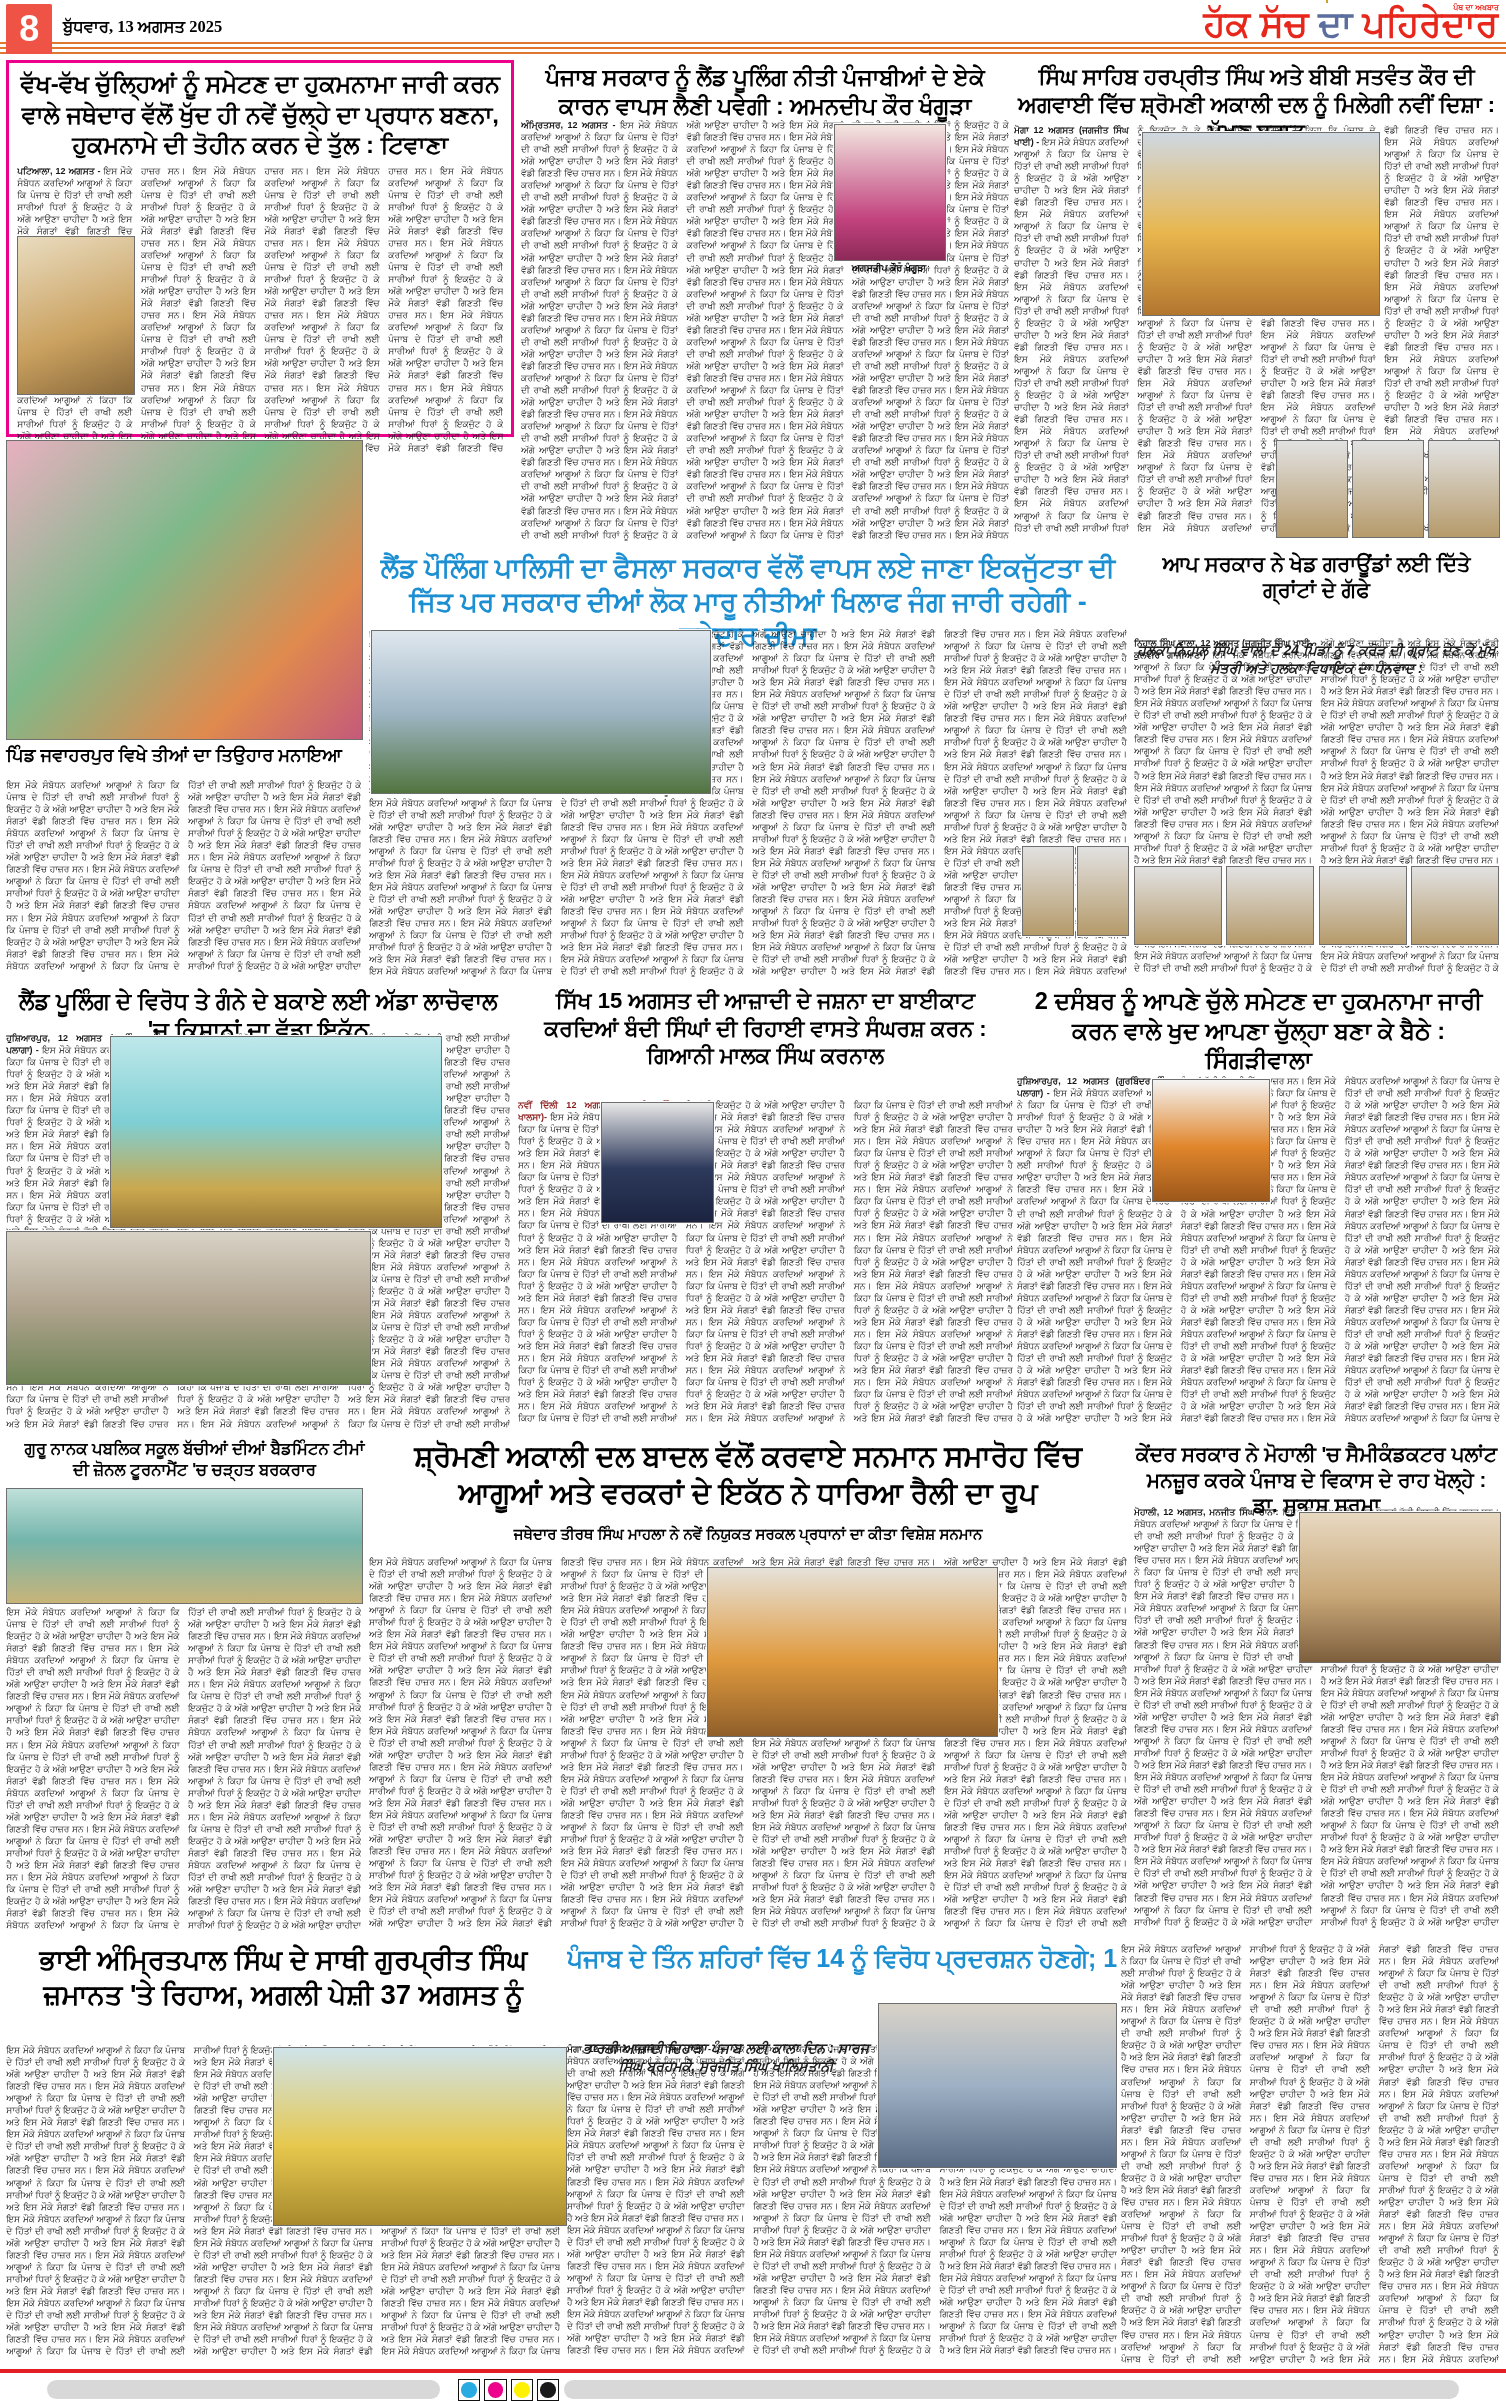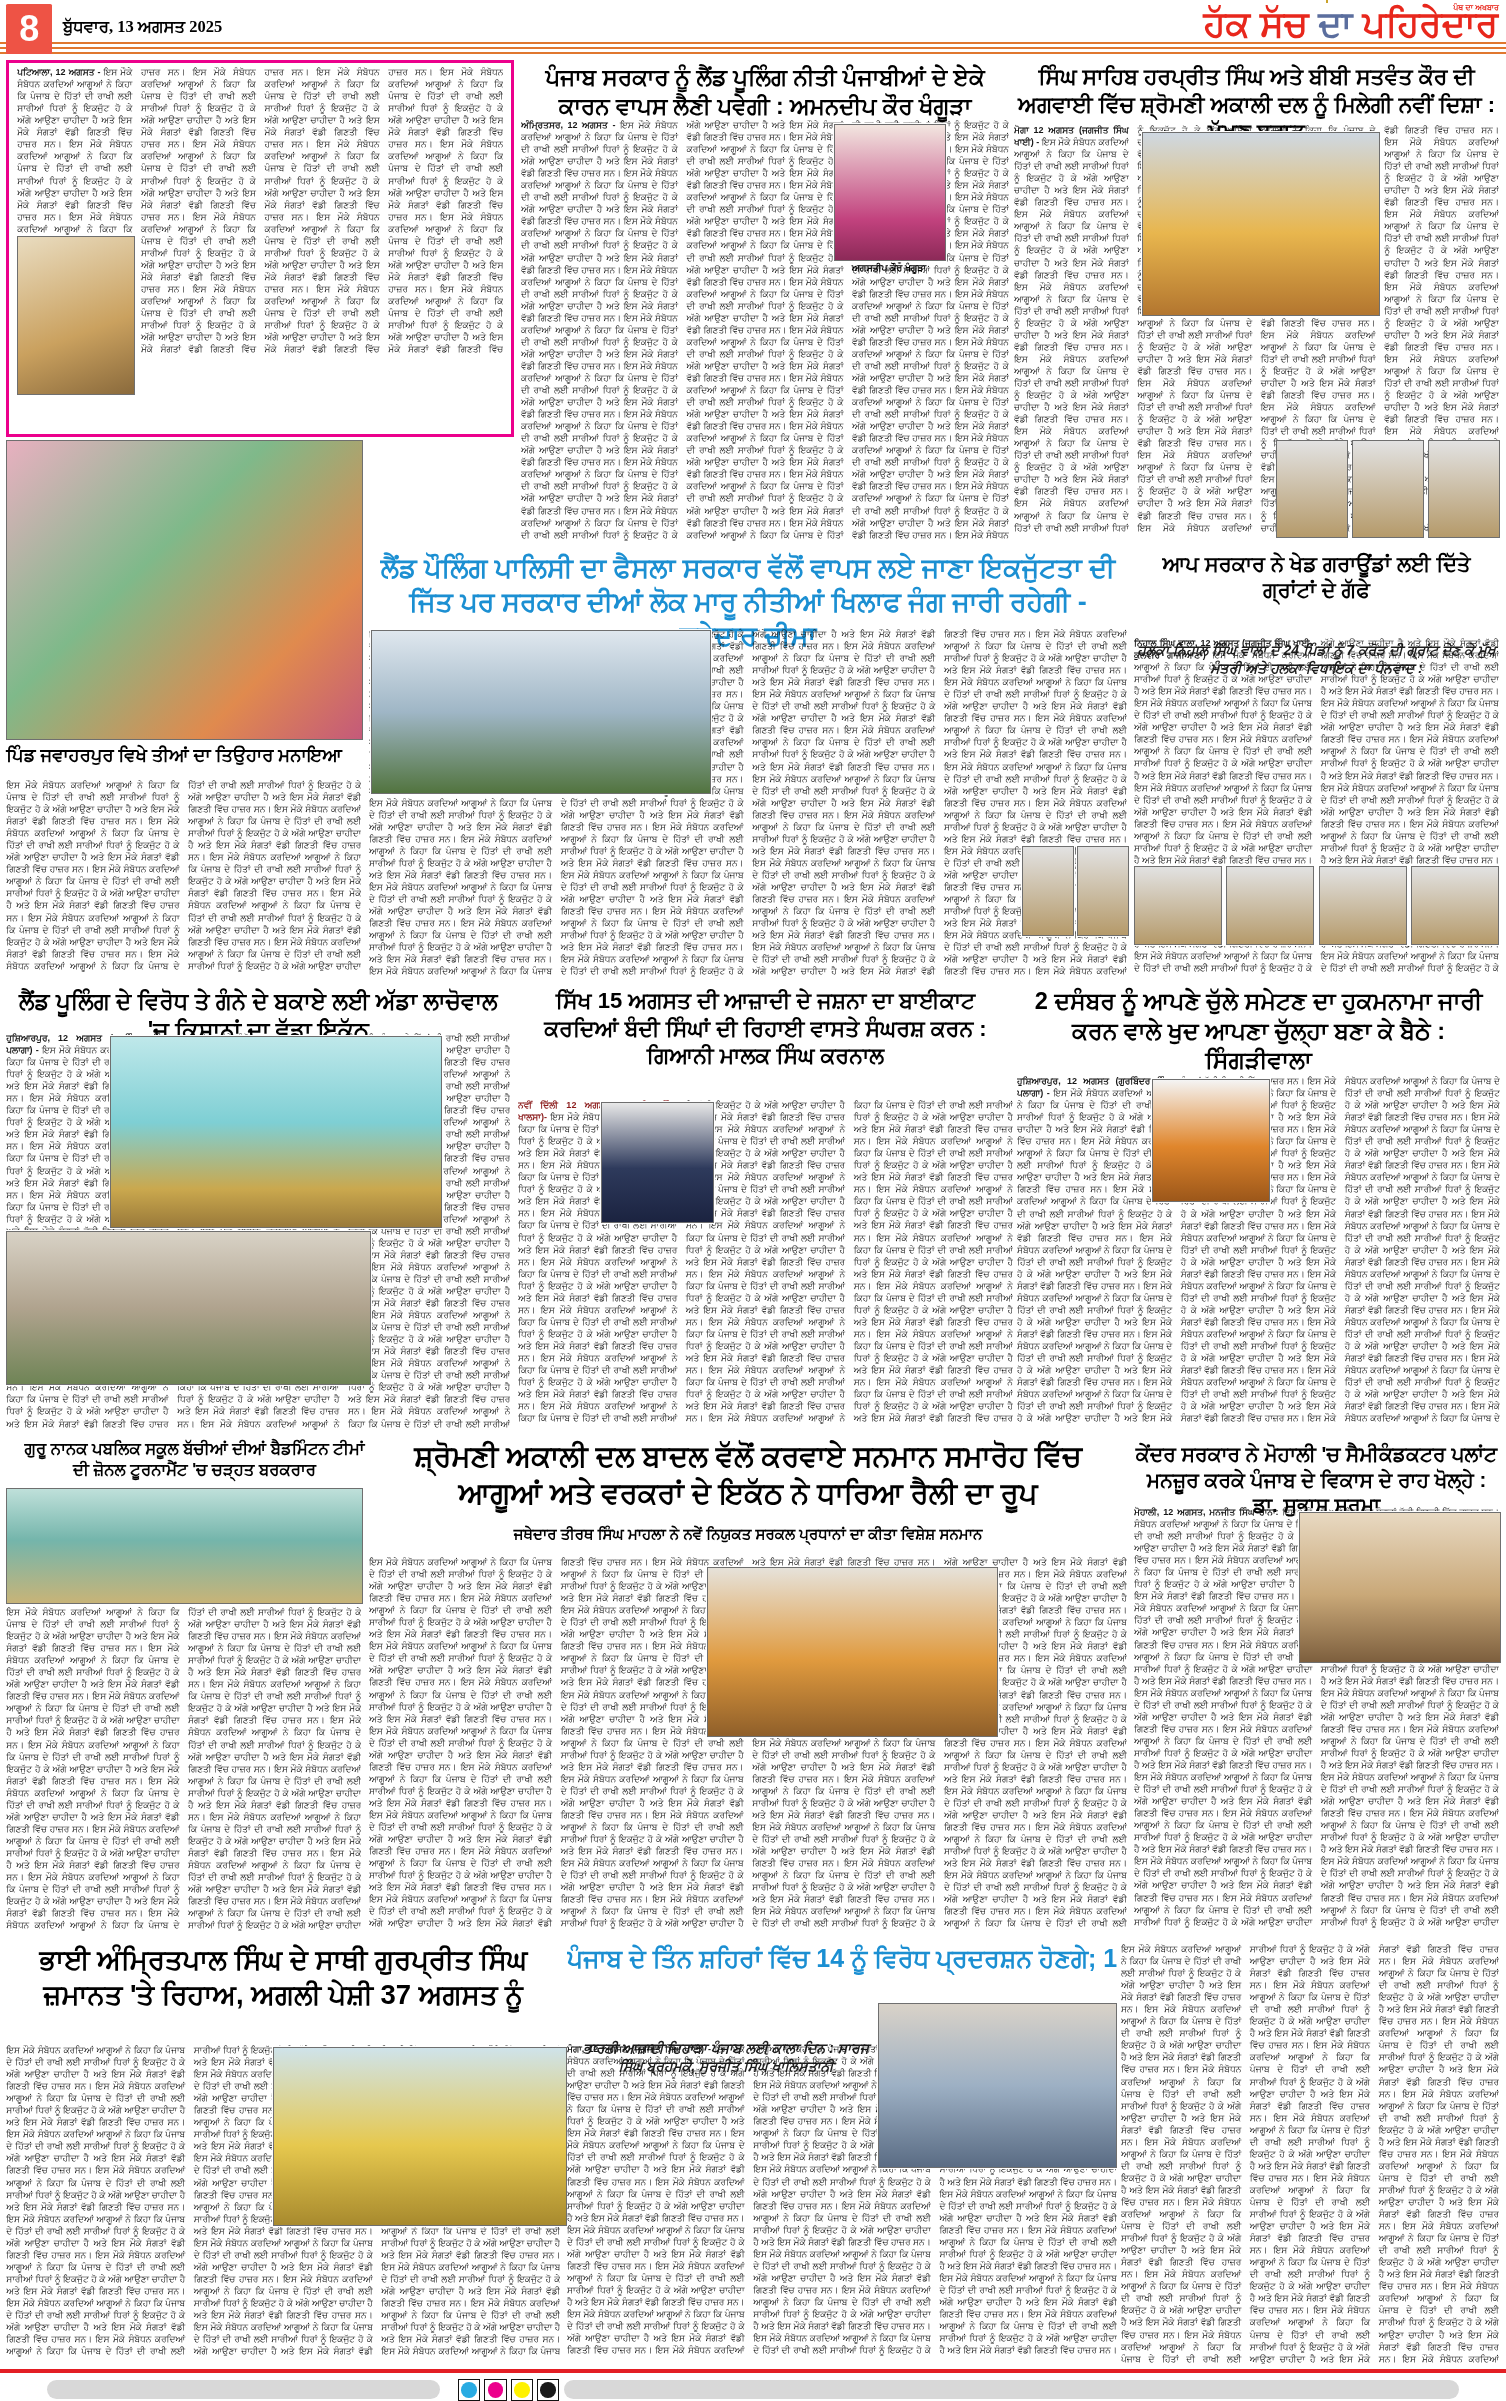--- a/index.html
+++ b/index.html
@@ -62,20 +62,21 @@
     <span>8</span>
   </div>
   <div class="abs date" style="left:63px;top:17px;">ਬੁੱਧਵਾਰ, 13 ਅਗਸਤ 2025</div>
 
   <div class="abs tagline" style="left:1409px;top:3.1px;width:90px;text-align:right;">ਪੰਥ ਦਾ ਅਖਬਾਰ</div>
   <div class="abs masthead" style="right:7.9px;top:6.3px;">
     <span>ਹੱਕ ਸੱਚ </span><span class="da"><span class="flagpole"></span><span>ਦਾ</span></span><span> ਪਹਿਰੇਦਾਰ</span>
   </div>
 
   <div class="abs lead-box" style="left:6.3px;top:60px;width:502px;height:371px;padding:0;">
+    <div class="hl" style="font-size:24px;margin:6.3px 7.9px 4.7px 7.9px;">ਵੱਖ-ਵੱਖ ਚੁੱਲ੍ਹਿਆਂ ਨੂੰ ਸਮੇਟਣ ਦਾ ਹੁਕਮਨਾਮਾ ਜਾਰੀ ਕਰਨ ਵਾਲੇ ਜਥੇਦਾਰ ਵੱਲੋਂ ਖੁੱਦ ਹੀ ਨਵੇਂ ਚੁੱਲ੍ਹੇ ਦਾ ਪ੍ਰਧਾਨ ਬਣਨਾ, ਹੁਕਮਨਾਮੇ ਦੀ ਤੋਹੀਨ ਕਰਨ ਦੇ ਤੁੱਲ : ਟਿਵਾਣਾ</div>
     <div class="body-col c4" style="margin:3.1px 7.9px;height:297px;">
       <span class="dateline">ਪਟਿਆਲਾ, 12 ਅਗਸਤ - </span><span>ਇਸ ਮੌਕੇ ਸੰਬੋਧਨ ਕਰਦਿਆਂ ਆਗੂਆਂ ਨੇ ਕਿਹਾ ਕਿ ਪੰਜਾਬ ਦੇ ਹਿੱਤਾਂ ਦੀ ਰਾਖੀ ਲਈ ਸਾਰੀਆਂ ਧਿਰਾਂ ਨੂੰ ਇਕਜੁੱਟ ਹੋ ਕੇ ਅੱਗੇ ਆਉਣਾ ਚਾਹੀਦਾ ਹੈ ਅਤੇ ਇਸ ਮੌਕੇ ਸੰਗਤਾਂ ਵੱਡੀ ਗਿਣਤੀ ਵਿੱਚ ਹਾਜ਼ਰ ਸਨ। ਇਸ ਮੌਕੇ ਸੰਬੋਧਨ ਕਰਦਿਆਂ ਆਗੂਆਂ ਨੇ ਕਿਹਾ ਕਿ ਪੰਜਾਬ ਦੇ ਹਿੱਤਾਂ ਦੀ ਰਾਖੀ ਲਈ ਸਾਰੀਆਂ ਧਿਰਾਂ ਨੂੰ ਇਕਜੁੱਟ ਹੋ ਕੇ ਅੱਗੇ ਆਉਣਾ ਚਾਹੀਦਾ ਹੈ ਅਤੇ ਇਸ ਮੌਕੇ ਸੰਗਤਾਂ ਵੱਡੀ ਗਿਣਤੀ ਵਿੱਚ ਹਾਜ਼ਰ ਸਨ। ਇਸ ਮੌਕੇ ਸੰਬੋਧਨ ਕਰਦਿਆਂ ਆਗੂਆਂ ਨੇ ਕਿਹਾ ਕਿ ਪੰਜਾਬ ਦੇ ਹਿੱਤਾਂ ਦੀ ਰਾਖੀ ਲਈ ਸਾਰੀਆਂ ਧਿਰਾਂ ਨੂੰ ਇਕਜੁੱਟ ਹੋ ਕੇ ਅੱਗੇ ਆਉਣਾ ਚਾਹੀਦਾ ਹੈ ਅਤੇ ਇਸ ਮੌਕੇ ਸੰਗਤਾਂ ਵੱਡੀ ਗਿਣਤੀ ਵਿੱਚ ਹਾਜ਼ਰ ਸਨ। ਇਸ ਮੌਕੇ ਸੰਬੋਧਨ ਕਰਦਿਆਂ ਆਗੂਆਂ ਨੇ ਕਿਹਾ ਕਿ ਪੰਜਾਬ ਦੇ ਹਿੱਤਾਂ ਦੀ ਰਾਖੀ ਲਈ ਸਾਰੀਆਂ ਧਿਰਾਂ ਨੂੰ ਇਕਜੁੱਟ ਹੋ ਕੇ ਅੱਗੇ ਆਉਣਾ ਚਾਹੀਦਾ ਹੈ ਅਤੇ ਇਸ ਮੌਕੇ ਸੰਗਤਾਂ ਵੱਡੀ ਗਿਣਤੀ ਵਿੱਚ ਹਾਜ਼ਰ ਸਨ। ਇਸ ਮੌਕੇ ਸੰਬੋਧਨ ਕਰਦਿਆਂ ਆਗੂਆਂ ਨੇ ਕਿਹਾ ਕਿ ਪੰਜਾਬ ਦੇ ਹਿੱਤਾਂ ਦੀ ਰਾਖੀ ਲਈ ਸਾਰੀਆਂ ਧਿਰਾਂ ਨੂੰ ਇਕਜੁੱਟ ਹੋ ਕੇ ਅੱਗੇ ਆਉਣਾ ਚਾਹੀਦਾ ਹੈ ਅਤੇ ਇਸ ਮੌਕੇ ਸੰਗਤਾਂ ਵੱਡੀ ਗਿਣਤੀ ਵਿੱਚ ਹਾਜ਼ਰ ਸਨ। ਇਸ ਮੌਕੇ ਸੰਬੋਧਨ ਕਰਦਿਆਂ ਆਗੂਆਂ ਨੇ ਕਿਹਾ ਕਿ ਪੰਜਾਬ ਦੇ ਹਿੱਤਾਂ ਦੀ ਰਾਖੀ ਲਈ ਸਾਰੀਆਂ ਧਿਰਾਂ ਨੂੰ ਇਕਜੁੱਟ ਹੋ ਕੇ ਅੱਗੇ ਆਉਣਾ ਚਾਹੀਦਾ ਹੈ ਅਤੇ ਇਸ ਮੌਕੇ ਸੰਗਤਾਂ ਵੱਡੀ ਗਿਣਤੀ ਵਿੱਚ ਹਾਜ਼ਰ ਸਨ। ਇਸ ਮੌਕੇ ਸੰਬੋਧਨ ਕਰਦਿਆਂ ਆਗੂਆਂ ਨੇ ਕਿਹਾ ਕਿ ਪੰਜਾਬ ਦੇ ਹਿੱਤਾਂ ਦੀ ਰਾਖੀ ਲਈ ਸਾਰੀਆਂ ਧਿਰਾਂ ਨੂੰ ਇਕਜੁੱਟ ਹੋ ਕੇ ਅੱਗੇ ਆਉਣਾ ਚਾਹੀਦਾ ਹੈ ਅਤੇ ਇਸ ਮੌਕੇ ਸੰਗਤਾਂ ਵੱਡੀ ਗਿਣਤੀ ਵਿੱਚ ਹਾਜ਼ਰ ਸਨ। ਇਸ ਮੌਕੇ ਸੰਬੋਧਨ ਕਰਦਿਆਂ ਆਗੂਆਂ ਨੇ ਕਿਹਾ ਕਿ ਪੰਜਾਬ ਦੇ ਹਿੱਤਾਂ ਦੀ ਰਾਖੀ ਲਈ ਸਾਰੀਆਂ ਧਿਰਾਂ ਨੂੰ ਇਕਜੁੱਟ ਹੋ ਕੇ ਅੱਗੇ ਆਉਣਾ ਚਾਹੀਦਾ ਹੈ ਅਤੇ ਇਸ ਮੌਕੇ ਸੰਗਤਾਂ ਵੱਡੀ ਗਿਣਤੀ ਵਿੱਚ ਹਾਜ਼ਰ ਸਨ। ਇਸ ਮੌਕੇ ਸੰਬੋਧਨ ਕਰਦਿਆਂ ਆਗੂਆਂ ਨੇ ਕਿਹਾ ਕਿ ਪੰਜਾਬ ਦੇ ਹਿੱਤਾਂ ਦੀ ਰਾਖੀ ਲਈ ਸਾਰੀਆਂ ਧਿਰਾਂ ਨੂੰ ਇਕਜੁੱਟ ਹੋ ਕੇ ਅੱਗੇ ਆਉਣਾ ਚਾਹੀਦਾ ਹੈ ਅਤੇ ਇਸ ਮੌਕੇ ਸੰਗਤਾਂ ਵੱਡੀ ਗਿਣਤੀ ਵਿੱਚ ਹਾਜ਼ਰ ਸਨ। ਇਸ ਮੌਕੇ ਸੰਬੋਧਨ ਕਰਦਿਆਂ ਆਗੂਆਂ ਨੇ ਕਿਹਾ ਕਿ ਪੰਜਾਬ ਦੇ ਹਿੱਤਾਂ ਦੀ ਰਾਖੀ ਲਈ ਸਾਰੀਆਂ ਧਿਰਾਂ ਨੂੰ ਇਕਜੁੱਟ ਹੋ ਕੇ ਅੱਗੇ ਆਉਣਾ ਚਾਹੀਦਾ ਹੈ ਅਤੇ ਇਸ ਮੌਕੇ ਸੰਗਤਾਂ ਵੱਡੀ ਗਿਣਤੀ ਵਿੱਚ ਹਾਜ਼ਰ ਸਨ। ਇਸ ਮੌਕੇ ਸੰਬੋਧਨ ਕਰਦਿਆਂ ਆਗੂਆਂ ਨੇ ਕਿਹਾ ਕਿ ਪੰਜਾਬ ਦੇ ਹਿੱਤਾਂ ਦੀ ਰਾਖੀ ਲਈ ਸਾਰੀਆਂ ਧਿਰਾਂ ਨੂੰ ਇਕਜੁੱਟ ਹੋ ਕੇ ਅੱਗੇ ਆਉਣਾ ਚਾਹੀਦਾ ਹੈ ਅਤੇ ਇਸ ਮੌਕੇ ਸੰਗਤਾਂ ਵੱਡੀ ਗਿਣਤੀ ਵਿੱਚ ਹਾਜ਼ਰ ਸਨ। ਇਸ ਮੌਕੇ ਸੰਬੋਧਨ ਕਰਦਿਆਂ ਆਗੂਆਂ ਨੇ ਕਿਹਾ ਕਿ ਪੰਜਾਬ ਦੇ ਹਿੱਤਾਂ ਦੀ ਰਾਖੀ ਲਈ ਸਾਰੀਆਂ ਧਿਰਾਂ ਨੂੰ ਇਕਜੁੱਟ ਹੋ ਕੇ ਅੱਗੇ ਆਉਣਾ ਚਾਹੀਦਾ ਹੈ ਅਤੇ ਇਸ ਮੌਕੇ ਸੰਗਤਾਂ ਵੱਡੀ ਗਿਣਤੀ ਵਿੱਚ ਹਾਜ਼ਰ ਸਨ। ਇਸ ਮੌਕੇ ਸੰਬੋਧਨ ਕਰਦਿਆਂ ਆਗੂਆਂ ਨੇ ਕਿਹਾ ਕਿ ਪੰਜਾਬ ਦੇ ਹਿੱਤਾਂ ਦੀ ਰਾਖੀ ਲਈ ਸਾਰੀਆਂ ਧਿਰਾਂ ਨੂੰ ਇਕਜੁੱਟ ਹੋ ਕੇ ਅੱਗੇ ਆਉਣਾ ਚਾਹੀਦਾ ਹੈ ਅਤੇ ਇਸ ਮੌਕੇ ਸੰਗਤਾਂ ਵੱਡੀ ਗਿਣਤੀ ਵਿੱਚ ਹਾਜ਼ਰ ਸਨ। ਇਸ ਮੌਕੇ ਸੰਬੋਧਨ ਕਰਦਿਆਂ ਆਗੂਆਂ ਨੇ ਕਿਹਾ ਕਿ ਪੰਜਾਬ ਦੇ ਹਿੱਤਾਂ ਦੀ ਰਾਖੀ ਲਈ ਸਾਰੀਆਂ ਧਿਰਾਂ ਨੂੰ ਇਕਜੁੱਟ ਹੋ ਕੇ ਅੱਗੇ ਆਉਣਾ ਚਾਹੀਦਾ ਹੈ ਅਤੇ ਇਸ ਮੌਕੇ ਸੰਗਤਾਂ ਵੱਡੀ ਗਿਣਤੀ ਵਿੱਚ ਹਾਜ਼ਰ ਸਨ। ਇਸ ਮੌਕੇ ਸੰਬੋਧਨ ਕਰਦਿਆਂ ਆਗੂਆਂ ਨੇ ਕਿਹਾ ਕਿ ਪੰਜਾਬ ਦੇ ਹਿੱਤਾਂ ਦੀ ਰਾਖੀ ਲਈ ਸਾਰੀਆਂ ਧਿਰਾਂ ਨੂੰ ਇਕਜੁੱਟ ਹੋ ਕੇ ਅੱਗੇ ਆਉਣਾ ਚਾਹੀਦਾ ਹੈ ਅਤੇ ਇਸ ਮੌਕੇ ਸੰਗਤਾਂ ਵੱਡੀ ਗਿਣਤੀ ਵਿੱਚ ਹਾਜ਼ਰ ਸਨ। ਇਸ ਮੌਕੇ ਸੰਬੋਧਨ ਕਰਦਿਆਂ ਆਗੂਆਂ ਨੇ ਕਿਹਾ ਕਿ ਪੰਜਾਬ ਦੇ ਹਿੱਤਾਂ ਦੀ ਰਾਖੀ ਲਈ ਸਾਰੀਆਂ ਧਿਰਾਂ ਨੂੰ ਇਕਜੁੱਟ ਹੋ ਕੇ ਅੱਗੇ ਆਉਣਾ ਚਾਹੀਦਾ ਹੈ ਅਤੇ ਇਸ ਮੌਕੇ ਸੰਗਤਾਂ ਵੱਡੀ ਗਿਣਤੀ ਵਿੱਚ ਹਾਜ਼ਰ ਸਨ। ਇਸ ਮੌਕੇ ਸੰਬੋਧਨ ਕਰਦਿਆਂ ਆਗੂਆਂ ਨੇ ਕਿਹਾ ਕਿ ਪੰਜਾਬ ਦੇ ਹਿੱਤਾਂ ਦੀ ਰਾਖੀ ਲਈ ਸਾਰੀਆਂ ਧਿਰਾਂ ਨੂੰ ਇਕਜੁੱਟ ਹੋ ਕੇ ਅੱਗੇ ਆਉਣਾ ਚਾਹੀਦਾ ਹੈ ਅਤੇ ਇਸ ਮੌਕੇ ਸੰਗਤਾਂ ਵੱਡੀ ਗਿਣਤੀ ਵਿੱਚ ਹਾਜ਼ਰ ਸਨ। ਇਸ ਮੌਕੇ ਸੰਬੋਧਨ ਕਰਦਿਆਂ ਆਗੂਆਂ ਨੇ ਕਿਹਾ ਕਿ ਪੰਜਾਬ ਦੇ ਹਿੱਤਾਂ ਦੀ ਰਾਖੀ ਲਈ ਸਾਰੀਆਂ ਧਿਰਾਂ ਨੂੰ ਇਕਜੁੱਟ ਹੋ ਕੇ ਅੱਗੇ ਆਉਣਾ ਚਾਹੀਦਾ ਹੈ ਅਤੇ ਇਸ ਮੌਕੇ ਸੰਗਤਾਂ ਵੱਡੀ ਗਿਣਤੀ ਵਿੱਚ ਹਾਜ਼ਰ ਸਨ। ਇਸ ਮੌਕੇ ਸੰਬੋਧਨ ਕਰਦਿਆਂ ਆਗੂਆਂ ਨੇ ਕਿਹਾ ਕਿ ਪੰਜਾਬ ਦੇ ਹਿੱਤਾਂ ਦੀ ਰਾਖੀ ਲਈ ਸਾਰੀਆਂ ਧਿਰਾਂ ਨੂੰ ਇਕਜੁੱਟ ਹੋ ਕੇ ਅੱਗੇ ਆਉਣਾ ਚਾਹੀਦਾ ਹੈ ਅਤੇ ਇਸ ਮੌਕੇ ਸੰਗਤਾਂ ਵੱਡੀ ਗਿਣਤੀ ਵਿੱਚ ਹਾਜ਼ਰ ਸਨ। ਇਸ ਮੌਕੇ ਸੰਬੋਧਨ ਕਰਦਿਆਂ ਆਗੂਆਂ ਨੇ ਕਿਹਾ ਕਿ ਪੰਜਾਬ ਦੇ ਹਿੱਤਾਂ ਦੀ ਰਾਖੀ ਲਈ ਸਾਰੀਆਂ ਧਿਰਾਂ ਨੂੰ ਇਕਜੁੱਟ ਹੋ ਕੇ ਅੱਗੇ ਆਉਣਾ ਚਾਹੀਦਾ ਹੈ ਅਤੇ ਇਸ ਮੌਕੇ ਸੰਗਤਾਂ ਵੱਡੀ ਗਿਣਤੀ ਵਿੱਚ ਹਾਜ਼ਰ ਸਨ। ਇਸ ਮੌਕੇ ਸੰਬੋਧਨ ਕਰਦਿਆਂ ਆਗੂਆਂ ਨੇ ਕਿਹਾ ਕਿ ਪੰਜਾਬ ਦੇ ਹਿੱਤਾਂ ਦੀ ਰਾਖੀ ਲਈ ਸਾਰੀਆਂ ਧਿਰਾਂ ਨੂੰ ਇਕਜੁੱਟ ਹੋ ਕੇ ਅੱਗੇ ਆਉਣਾ ਚਾਹੀਦਾ ਹੈ ਅਤੇ ਇਸ ਮੌਕੇ ਸੰਗਤਾਂ ਵੱਡੀ ਗਿਣਤੀ ਵਿੱਚ ਹਾਜ਼ਰ ਸਨ। ਇਸ ਮੌਕੇ ਸੰਬੋਧਨ ਕਰਦਿਆਂ ਆਗੂਆਂ ਨੇ ਕਿਹਾ ਕਿ ਪੰਜਾਬ ਦੇ ਹਿੱਤਾਂ ਦੀ ਰਾਖੀ ਲਈ ਸਾਰੀਆਂ ਧਿਰਾਂ ਨੂੰ ਇਕਜੁੱਟ ਹੋ ਕੇ ਅੱਗੇ ਆਉਣਾ ਚਾਹੀਦਾ ਹੈ ਅਤੇ ਇਸ ਮੌਕੇ ਸੰਗਤਾਂ ਵੱਡੀ ਗਿਣਤੀ ਵਿੱਚ ਹਾਜ਼ਰ ਸਨ। ਇਸ ਮੌਕੇ ਸੰਬੋਧਨ ਕਰਦਿਆਂ ਆਗੂਆਂ ਨੇ ਕਿਹਾ ਕਿ ਪੰਜਾਬ ਦੇ ਹਿੱਤਾਂ ਦੀ ਰਾਖੀ ਲਈ ਸਾਰੀਆਂ ਧਿਰਾਂ ਨੂੰ ਇਕਜੁੱਟ ਹੋ ਕੇ ਅੱਗੇ ਆਉਣਾ ਚਾਹੀਦਾ ਹੈ ਅਤੇ ਇਸ ਮੌਕੇ ਸੰਗਤਾਂ ਵੱਡੀ ਗਿਣਤੀ ਵਿੱਚ ਹਾਜ਼ਰ ਸਨ। ਇਸ ਮੌਕੇ ਸੰਬੋਧਨ ਕਰਦਿਆਂ ਆਗੂਆਂ ਨੇ ਕਿਹਾ ਕਿ ਪੰਜਾਬ ਦੇ ਹਿੱਤਾਂ ਦੀ ਰਾਖੀ ਲਈ ਸਾਰੀਆਂ ਧਿਰਾਂ ਨੂੰ ਇਕਜੁੱਟ ਹੋ ਕੇ ਅੱਗੇ ਆਉਣਾ ਚਾਹੀਦਾ ਹੈ ਅਤੇ ਇਸ ਮੌਕੇ ਸੰਗਤਾਂ ਵੱਡੀ ਗਿਣਤੀ ਵਿੱਚ ਹਾਜ਼ਰ ਸਨ। ਇਸ ਮੌਕੇ ਸੰਬੋਧਨ ਕਰਦਿਆਂ ਆਗੂਆਂ ਨੇ ਕਿਹਾ ਕਿ ਪੰਜਾਬ ਦੇ ਹਿੱਤਾਂ ਦੀ ਰਾਖੀ ਲਈ ਸਾਰੀਆਂ ਧਿਰਾਂ ਨੂੰ ਇਕਜੁੱਟ ਹੋ ਕੇ ਅੱਗੇ ਆਉਣਾ ਚਾਹੀਦਾ ਹੈ ਅਤੇ ਇਸ ਮੌਕੇ ਸੰਗਤਾਂ ਵੱਡੀ ਗਿਣਤੀ ਵਿੱਚ ਹਾਜ਼ਰ ਸਨ। ਇਸ ਮੌਕੇ ਸੰਬੋਧਨ ਕਰਦਿਆਂ ਆਗੂਆਂ ਨੇ ਕਿਹਾ ਕਿ ਪੰਜਾਬ ਦੇ ਹਿੱਤਾਂ ਦੀ ਰਾਖੀ ਲਈ ਸਾਰੀਆਂ ਧਿਰਾਂ ਨੂੰ ਇਕਜੁੱਟ ਹੋ ਕੇ ਅੱਗੇ ਆਉਣਾ ਚਾਹੀਦਾ ਹੈ ਅਤੇ ਇਸ ਮੌਕੇ ਸੰਗਤਾਂ ਵੱਡੀ ਗਿਣਤੀ ਵਿੱਚ ਹਾਜ਼ਰ ਸਨ। </span>
     </div>
   </div>
   <div class="abs photo ph-lead" style="left:17.3px;top:236px;width:116px;height:157px;"></div>
 
   <div class="abs hl" style="left:521px;top:63px;width:488px;font-size:23px;">ਪੰਜਾਬ ਸਰਕਾਰ ਨੂੰ ਲੈਂਡ ਪੂਲਿੰਗ ਨੀਤੀ ਪੰਜਾਬੀਆਂ ਦੇ ਏਕੇ ਕਾਰਨ ਵਾਪਸ ਲੈਣੀ ਪਵੇਗੀ : ਅਮਨਦੀਪ ਕੌਰ ਖੰਗੂੜਾ</div>
   <div class="abs body-col c3" style="left:521px;top:119px;width:488px;height:424px;">
     <span class="dateline">ਅੰਮ੍ਰਿਤਸਰ, 12 ਅਗਸਤ - </span><span>ਇਸ ਮੌਕੇ ਸੰਬੋਧਨ ਕਰਦਿਆਂ ਆਗੂਆਂ ਨੇ ਕਿਹਾ ਕਿ ਪੰਜਾਬ ਦੇ ਹਿੱਤਾਂ ਦੀ ਰਾਖੀ ਲਈ ਸਾਰੀਆਂ ਧਿਰਾਂ ਨੂੰ ਇਕਜੁੱਟ ਹੋ ਕੇ ਅੱਗੇ ਆਉਣਾ ਚਾਹੀਦਾ ਹੈ ਅਤੇ ਇਸ ਮੌਕੇ ਸੰਗਤਾਂ ਵੱਡੀ ਗਿਣਤੀ ਵਿੱਚ ਹਾਜ਼ਰ ਸਨ। ਇਸ ਮੌਕੇ ਸੰਬੋਧਨ ਕਰਦਿਆਂ ਆਗੂਆਂ ਨੇ ਕਿਹਾ ਕਿ ਪੰਜਾਬ ਦੇ ਹਿੱਤਾਂ ਦੀ ਰਾਖੀ ਲਈ ਸਾਰੀਆਂ ਧਿਰਾਂ ਨੂੰ ਇਕਜੁੱਟ ਹੋ ਕੇ ਅੱਗੇ ਆਉਣਾ ਚਾਹੀਦਾ ਹੈ ਅਤੇ ਇਸ ਮੌਕੇ ਸੰਗਤਾਂ ਵੱਡੀ ਗਿਣਤੀ ਵਿੱਚ ਹਾਜ਼ਰ ਸਨ। ਇਸ ਮੌਕੇ ਸੰਬੋਧਨ ਕਰਦਿਆਂ ਆਗੂਆਂ ਨੇ ਕਿਹਾ ਕਿ ਪੰਜਾਬ ਦੇ ਹਿੱਤਾਂ ਦੀ ਰਾਖੀ ਲਈ ਸਾਰੀਆਂ ਧਿਰਾਂ ਨੂੰ ਇਕਜੁੱਟ ਹੋ ਕੇ ਅੱਗੇ ਆਉਣਾ ਚਾਹੀਦਾ ਹੈ ਅਤੇ ਇਸ ਮੌਕੇ ਸੰਗਤਾਂ ਵੱਡੀ ਗਿਣਤੀ ਵਿੱਚ ਹਾਜ਼ਰ ਸਨ। ਇਸ ਮੌਕੇ ਸੰਬੋਧਨ ਕਰਦਿਆਂ ਆਗੂਆਂ ਨੇ ਕਿਹਾ ਕਿ ਪੰਜਾਬ ਦੇ ਹਿੱਤਾਂ ਦੀ ਰਾਖੀ ਲਈ ਸਾਰੀਆਂ ਧਿਰਾਂ ਨੂੰ ਇਕਜੁੱਟ ਹੋ ਕੇ ਅੱਗੇ ਆਉਣਾ ਚਾਹੀਦਾ ਹੈ ਅਤੇ ਇਸ ਮੌਕੇ ਸੰਗਤਾਂ ਵੱਡੀ ਗਿਣਤੀ ਵਿੱਚ ਹਾਜ਼ਰ ਸਨ। ਇਸ ਮੌਕੇ ਸੰਬੋਧਨ ਕਰਦਿਆਂ ਆਗੂਆਂ ਨੇ ਕਿਹਾ ਕਿ ਪੰਜਾਬ ਦੇ ਹਿੱਤਾਂ ਦੀ ਰਾਖੀ ਲਈ ਸਾਰੀਆਂ ਧਿਰਾਂ ਨੂੰ ਇਕਜੁੱਟ ਹੋ ਕੇ ਅੱਗੇ ਆਉਣਾ ਚਾਹੀਦਾ ਹੈ ਅਤੇ ਇਸ ਮੌਕੇ ਸੰਗਤਾਂ ਵੱਡੀ ਗਿਣਤੀ ਵਿੱਚ ਹਾਜ਼ਰ ਸਨ। ਇਸ ਮੌਕੇ ਸੰਬੋਧਨ ਕਰਦਿਆਂ ਆਗੂਆਂ ਨੇ ਕਿਹਾ ਕਿ ਪੰਜਾਬ ਦੇ ਹਿੱਤਾਂ ਦੀ ਰਾਖੀ ਲਈ ਸਾਰੀਆਂ ਧਿਰਾਂ ਨੂੰ ਇਕਜੁੱਟ ਹੋ ਕੇ ਅੱਗੇ ਆਉਣਾ ਚਾਹੀਦਾ ਹੈ ਅਤੇ ਇਸ ਮੌਕੇ ਸੰਗਤਾਂ ਵੱਡੀ ਗਿਣਤੀ ਵਿੱਚ ਹਾਜ਼ਰ ਸਨ। ਇਸ ਮੌਕੇ ਸੰਬੋਧਨ ਕਰਦਿਆਂ ਆਗੂਆਂ ਨੇ ਕਿਹਾ ਕਿ ਪੰਜਾਬ ਦੇ ਹਿੱਤਾਂ ਦੀ ਰਾਖੀ ਲਈ ਸਾਰੀਆਂ ਧਿਰਾਂ ਨੂੰ ਇਕਜੁੱਟ ਹੋ ਕੇ ਅੱਗੇ ਆਉਣਾ ਚਾਹੀਦਾ ਹੈ ਅਤੇ ਇਸ ਮੌਕੇ ਸੰਗਤਾਂ ਵੱਡੀ ਗਿਣਤੀ ਵਿੱਚ ਹਾਜ਼ਰ ਸਨ। ਇਸ ਮੌਕੇ ਸੰਬੋਧਨ ਕਰਦਿਆਂ ਆਗੂਆਂ ਨੇ ਕਿਹਾ ਕਿ ਪੰਜਾਬ ਦੇ ਹਿੱਤਾਂ ਦੀ ਰਾਖੀ ਲਈ ਸਾਰੀਆਂ ਧਿਰਾਂ ਨੂੰ ਇਕਜੁੱਟ ਹੋ ਕੇ ਅੱਗੇ ਆਉਣਾ ਚਾਹੀਦਾ ਹੈ ਅਤੇ ਇਸ ਮੌਕੇ ਸੰਗਤਾਂ ਵੱਡੀ ਗਿਣਤੀ ਵਿੱਚ ਹਾਜ਼ਰ ਸਨ। ਇਸ ਮੌਕੇ ਸੰਬੋਧਨ ਕਰਦਿਆਂ ਆਗੂਆਂ ਨੇ ਕਿਹਾ ਕਿ ਪੰਜਾਬ ਦੇ ਹਿੱਤਾਂ ਦੀ ਰਾਖੀ ਲਈ ਸਾਰੀਆਂ ਧਿਰਾਂ ਨੂੰ ਇਕਜੁੱਟ ਹੋ ਕੇ ਅੱਗੇ ਆਉਣਾ ਚਾਹੀਦਾ ਹੈ ਅਤੇ ਇਸ ਮੌਕੇ ਸੰਗਤਾਂ ਵੱਡੀ ਗਿਣਤੀ ਵਿੱਚ ਹਾਜ਼ਰ ਸਨ। ਇਸ ਮੌਕੇ ਸੰਬੋਧਨ ਕਰਦਿਆਂ ਆਗੂਆਂ ਨੇ ਕਿਹਾ ਕਿ ਪੰਜਾਬ ਦੇ ਹਿੱਤਾਂ ਦੀ ਰਾਖੀ ਲਈ ਸਾਰੀਆਂ ਧਿਰਾਂ ਨੂੰ ਇਕਜੁੱਟ ਹੋ ਕੇ ਅੱਗੇ ਆਉਣਾ ਚਾਹੀਦਾ ਹੈ ਅਤੇ ਇਸ ਮੌਕੇ ਸੰਗਤਾਂ ਵੱਡੀ ਗਿਣਤੀ ਵਿੱਚ ਹਾਜ਼ਰ ਸਨ। ਇਸ ਮੌਕੇ ਸੰਬੋਧਨ ਕਰਦਿਆਂ ਆਗੂਆਂ ਨੇ ਕਿਹਾ ਕਿ ਪੰਜਾਬ ਦੇ ਹਿੱਤਾਂ ਦੀ ਰਾਖੀ ਲਈ ਸਾਰੀਆਂ ਧਿਰਾਂ ਨੂੰ ਇਕਜੁੱਟ ਹੋ ਕੇ ਅੱਗੇ ਆਉਣਾ ਚਾਹੀਦਾ ਹੈ ਅਤੇ ਇਸ ਮੌਕੇ ਸੰਗਤਾਂ ਵੱਡੀ ਗਿਣਤੀ ਵਿੱਚ ਹਾਜ਼ਰ ਸਨ। ਇਸ ਮੌਕੇ ਸੰਬੋਧਨ ਕਰਦਿਆਂ ਆਗੂਆਂ ਨੇ ਕਿਹਾ ਕਿ ਪੰਜਾਬ ਦੇ ਹਿੱਤਾਂ ਦੀ ਰਾਖੀ ਲਈ ਸਾਰੀਆਂ ਧਿਰਾਂ ਨੂੰ ਇਕਜੁੱਟ ਹੋ ਕੇ ਅੱਗੇ ਆਉਣਾ ਚਾਹੀਦਾ ਹੈ ਅਤੇ ਇਸ ਮੌਕੇ ਸੰਗਤਾਂ ਵੱਡੀ ਗਿਣਤੀ ਵਿੱਚ ਹਾਜ਼ਰ ਸਨ। ਇਸ ਮੌਕੇ ਸੰਬੋਧਨ ਕਰਦਿਆਂ ਆਗੂਆਂ ਨੇ ਕਿਹਾ ਕਿ ਪੰਜਾਬ ਦੇ ਹਿੱਤਾਂ ਦੀ ਰਾਖੀ ਲਈ ਸਾਰੀਆਂ ਧਿਰਾਂ ਨੂੰ ਇਕਜੁੱਟ ਹੋ ਕੇ ਅੱਗੇ ਆਉਣਾ ਚਾਹੀਦਾ ਹੈ ਅਤੇ ਇਸ ਮੌਕੇ ਸੰਗਤਾਂ ਵੱਡੀ ਗਿਣਤੀ ਵਿੱਚ ਹਾਜ਼ਰ ਸਨ। ਇਸ ਮੌਕੇ ਸੰਬੋਧਨ ਕਰਦਿਆਂ ਆਗੂਆਂ ਨੇ ਕਿਹਾ ਕਿ ਪੰਜਾਬ ਦੇ ਹਿੱਤਾਂ ਦੀ ਰਾਖੀ ਲਈ ਸਾਰੀਆਂ ਧਿਰਾਂ ਨੂੰ ਇਕਜੁੱਟ ਹੋ ਕੇ ਅੱਗੇ ਆਉਣਾ ਚਾਹੀਦਾ ਹੈ ਅਤੇ ਇਸ ਮੌਕੇ ਸੰਗਤਾਂ ਵੱਡੀ ਗਿਣਤੀ ਵਿੱਚ ਹਾਜ਼ਰ ਸਨ। ਇਸ ਮੌਕੇ ਸੰਬੋਧਨ ਕਰਦਿਆਂ ਆਗੂਆਂ ਨੇ ਕਿਹਾ ਕਿ ਪੰਜਾਬ ਦੇ ਹਿੱਤਾਂ ਦੀ ਰਾਖੀ ਲਈ ਸਾਰੀਆਂ ਧਿਰਾਂ ਨੂੰ ਇਕਜੁੱਟ ਹੋ ਕੇ ਅੱਗੇ ਆਉਣਾ ਚਾਹੀਦਾ ਹੈ ਅਤੇ ਇਸ ਮੌਕੇ ਸੰਗਤਾਂ ਵੱਡੀ ਗਿਣਤੀ ਵਿੱਚ ਹਾਜ਼ਰ ਸਨ। ਇਸ ਮੌਕੇ ਸੰਬੋਧਨ ਕਰਦਿਆਂ ਆਗੂਆਂ ਨੇ ਕਿਹਾ ਕਿ ਪੰਜਾਬ ਦੇ ਹਿੱਤਾਂ ਦੀ ਰਾਖੀ ਲਈ ਸਾਰੀਆਂ ਧਿਰਾਂ ਨੂੰ ਇਕਜੁੱਟ ਹੋ ਕੇ ਅੱਗੇ ਆਉਣਾ ਚਾਹੀਦਾ ਹੈ ਅਤੇ ਇਸ ਮੌਕੇ ਸੰਗਤਾਂ ਵੱਡੀ ਗਿਣਤੀ ਵਿੱਚ ਹਾਜ਼ਰ ਸਨ। ਇਸ ਮੌਕੇ ਸੰਬੋਧਨ ਕਰਦਿਆਂ ਆਗੂਆਂ ਨੇ ਕਿਹਾ ਕਿ ਪੰਜਾਬ ਦੇ ਹਿੱਤਾਂ ਦੀ ਰਾਖੀ ਲਈ ਸਾਰੀਆਂ ਧਿਰਾਂ ਨੂੰ ਇਕਜੁੱਟ ਹੋ ਕੇ ਅੱਗੇ ਆਉਣਾ ਚਾਹੀਦਾ ਹੈ ਅਤੇ ਇਸ ਮੌਕੇ ਸੰਗਤਾਂ ਵੱਡੀ ਗਿਣਤੀ ਵਿੱਚ ਹਾਜ਼ਰ ਸਨ। ਇਸ ਮੌਕੇ ਸੰਬੋਧਨ ਕਰਦਿਆਂ ਆਗੂਆਂ ਨੇ ਕਿਹਾ ਕਿ ਪੰਜਾਬ ਦੇ ਹਿੱਤਾਂ ਦੀ ਰਾਖੀ ਲਈ ਸਾਰੀਆਂ ਧਿਰਾਂ ਨੂੰ ਇਕਜੁੱਟ ਹੋ ਕੇ ਅੱਗੇ ਆਉਣਾ ਚਾਹੀਦਾ ਹੈ ਅਤੇ ਇਸ ਮੌਕੇ ਸੰਗਤਾਂ ਵੱਡੀ ਗਿਣਤੀ ਵਿੱਚ ਹਾਜ਼ਰ ਸਨ। ਇਸ ਮੌਕੇ ਸੰਬੋਧਨ ਕਰਦਿਆਂ ਆਗੂਆਂ ਨੇ ਕਿਹਾ ਕਿ ਪੰਜਾਬ ਦੇ ਹਿੱਤਾਂ ਦੀ ਰਾਖੀ ਲਈ ਸਾਰੀਆਂ ਧਿਰਾਂ ਨੂੰ ਇਕਜੁੱਟ ਹੋ ਕੇ ਅੱਗੇ ਆਉਣਾ ਚਾਹੀਦਾ ਹੈ ਅਤੇ ਇਸ ਮੌਕੇ ਸੰਗਤਾਂ ਵੱਡੀ ਗਿਣਤੀ ਵਿੱਚ ਹਾਜ਼ਰ ਸਨ। ਇਸ ਮੌਕੇ ਸੰਬੋਧਨ ਕਰਦਿਆਂ ਆਗੂਆਂ ਨੇ ਕਿਹਾ ਕਿ ਪੰਜਾਬ ਦੇ ਹਿੱਤਾਂ ਦੀ ਰਾਖੀ ਲਈ ਸਾਰੀਆਂ ਧਿਰਾਂ ਨੂੰ ਇਕਜੁੱਟ ਹੋ ਕੇ ਅੱਗੇ ਆਉਣਾ ਚਾਹੀਦਾ ਹੈ ਅਤੇ ਇਸ ਮੌਕੇ ਸੰਗਤਾਂ ਵੱਡੀ ਗਿਣਤੀ ਵਿੱਚ ਹਾਜ਼ਰ ਸਨ। ਇਸ ਮੌਕੇ ਸੰਬੋਧਨ ਕਰਦਿਆਂ ਆਗੂਆਂ ਨੇ ਕਿਹਾ ਕਿ ਪੰਜਾਬ ਦੇ ਹਿੱਤਾਂ ਦੀ ਰਾਖੀ ਲਈ ਸਾਰੀਆਂ ਧਿਰਾਂ ਨੂੰ ਇਕਜੁੱਟ ਹੋ ਕੇ ਅੱਗੇ ਆਉਣਾ ਚਾਹੀਦਾ ਹੈ ਅਤੇ ਇਸ ਮੌਕੇ ਸੰਗਤਾਂ ਵੱਡੀ ਗਿਣਤੀ ਵਿੱਚ ਹਾਜ਼ਰ ਸਨ। ਇਸ ਮੌਕੇ ਸੰਬੋਧਨ ਕਰਦਿਆਂ ਆਗੂਆਂ ਨੇ ਕਿਹਾ ਕਿ ਪੰਜਾਬ ਦੇ ਹਿੱਤਾਂ ਦੀ ਰਾਖੀ ਲਈ ਸਾਰੀਆਂ ਧਿਰਾਂ ਨੂੰ ਇਕਜੁੱਟ ਹੋ ਕੇ ਅੱਗੇ ਆਉਣਾ ਚਾਹੀਦਾ ਹੈ ਅਤੇ ਇਸ ਮੌਕੇ ਸੰਗਤਾਂ ਵੱਡੀ ਗਿਣਤੀ ਵਿੱਚ ਹਾਜ਼ਰ ਸਨ। ਇਸ ਮੌਕੇ ਸੰਬੋਧਨ ਕਰਦਿਆਂ ਆਗੂਆਂ ਨੇ ਕਿਹਾ ਕਿ ਪੰਜਾਬ ਦੇ ਹਿੱਤਾਂ ਦੀ ਰਾਖੀ ਲਈ ਸਾਰੀਆਂ ਧਿਰਾਂ ਨੂੰ ਇਕਜੁੱਟ ਹੋ ਕੇ ਅੱਗੇ ਆਉਣਾ ਚਾਹੀਦਾ ਹੈ ਅਤੇ ਇਸ ਮੌਕੇ ਸੰਗਤਾਂ ਵੱਡੀ ਗਿਣਤੀ ਵਿੱਚ ਹਾਜ਼ਰ ਸਨ। ਇਸ ਮੌਕੇ ਸੰਬੋਧਨ ਕਰਦਿਆਂ ਆਗੂਆਂ ਨੇ ਕਿਹਾ ਕਿ ਪੰਜਾਬ ਦੇ ਹਿੱਤਾਂ ਦੀ ਰਾਖੀ ਲਈ ਸਾਰੀਆਂ ਧਿਰਾਂ ਨੂੰ ਇਕਜੁੱਟ ਹੋ ਕੇ ਅੱਗੇ ਆਉਣਾ ਚਾਹੀਦਾ ਹੈ ਅਤੇ ਇਸ ਮੌਕੇ ਸੰਗਤਾਂ ਵੱਡੀ ਗਿਣਤੀ ਵਿੱਚ ਹਾਜ਼ਰ ਸਨ। ਇਸ ਮੌਕੇ ਸੰਬੋਧਨ ਕਰਦਿਆਂ ਆਗੂਆਂ ਨੇ ਕਿਹਾ ਕਿ ਪੰਜਾਬ ਦੇ ਹਿੱਤਾਂ ਦੀ ਰਾਖੀ ਲਈ ਸਾਰੀਆਂ ਧਿਰਾਂ ਨੂੰ ਇਕਜੁੱਟ ਹੋ ਕੇ ਅੱਗੇ ਆਉਣਾ ਚਾਹੀਦਾ ਹੈ ਅਤੇ ਇਸ ਮੌਕੇ ਸੰਗਤਾਂ ਵੱਡੀ ਗਿਣਤੀ ਵਿੱਚ ਹਾਜ਼ਰ ਸਨ। ਇਸ ਮੌਕੇ ਸੰਬੋਧਨ ਕਰਦਿਆਂ ਆਗੂਆਂ ਨੇ ਕਿਹਾ ਕਿ ਪੰਜਾਬ ਦੇ ਹਿੱਤਾਂ ਦੀ ਰਾਖੀ ਲਈ ਸਾਰੀਆਂ ਧਿਰਾਂ ਨੂੰ ਇਕਜੁੱਟ ਹੋ ਕੇ ਅੱਗੇ ਆਉਣਾ ਚਾਹੀਦਾ ਹੈ ਅਤੇ ਇਸ ਮੌਕੇ ਸੰਗਤਾਂ ਵੱਡੀ ਗਿਣਤੀ ਵਿੱਚ ਹਾਜ਼ਰ ਸਨ। ਇਸ ਮੌਕੇ ਸੰਬੋਧਨ ਕਰਦਿਆਂ ਆਗੂਆਂ ਨੇ ਕਿਹਾ ਕਿ ਪੰਜਾਬ ਦੇ ਹਿੱਤਾਂ ਦੀ ਰਾਖੀ ਲਈ ਸਾਰੀਆਂ ਧਿਰਾਂ ਨੂੰ ਇਕਜੁੱਟ ਹੋ ਕੇ ਅੱਗੇ ਆਉਣਾ ਚਾਹੀਦਾ ਹੈ ਅਤੇ ਇਸ ਮੌਕੇ ਸੰਗਤਾਂ ਵੱਡੀ ਗਿਣਤੀ ਵਿੱਚ ਹਾਜ਼ਰ ਸਨ। ਇਸ ਮੌਕੇ ਸੰਬੋਧਨ ਕਰਦਿਆਂ ਆਗੂਆਂ ਨੇ ਕਿਹਾ ਕਿ ਪੰਜਾਬ ਦੇ ਹਿੱਤਾਂ ਦੀ ਰਾਖੀ ਲਈ ਸਾਰੀਆਂ ਧਿਰਾਂ ਨੂੰ ਇਕਜੁੱਟ ਹੋ ਕੇ ਅੱਗੇ ਆਉਣਾ ਚਾਹੀਦਾ ਹੈ ਅਤੇ ਇਸ ਮੌਕੇ ਸੰਗਤਾਂ ਵੱਡੀ ਗਿਣਤੀ ਵਿੱਚ ਹਾਜ਼ਰ ਸਨ। ਇਸ ਮੌਕੇ ਸੰਬੋਧਨ ਕਰਦਿਆਂ ਆਗੂਆਂ ਨੇ ਕਿਹਾ ਕਿ ਪੰਜਾਬ ਦੇ ਹਿੱਤਾਂ ਦੀ ਰਾਖੀ ਲਈ ਸਾਰੀਆਂ ਧਿਰਾਂ ਨੂੰ ਇਕਜੁੱਟ ਹੋ ਕੇ ਅੱਗੇ ਆਉਣਾ ਚਾਹੀਦਾ ਹੈ ਅਤੇ ਇਸ ਮੌਕੇ ਸੰਗਤਾਂ ਵੱਡੀ ਗਿਣਤੀ ਵਿੱਚ ਹਾਜ਼ਰ ਸਨ। ਇਸ ਮੌਕੇ ਸੰਬੋਧਨ ਕਰਦਿਆਂ ਆਗੂਆਂ ਨੇ ਕਿਹਾ ਕਿ ਪੰਜਾਬ ਦੇ ਹਿੱਤਾਂ ਦੀ ਰਾਖੀ ਲਈ ਸਾਰੀਆਂ ਧਿਰਾਂ ਨੂੰ ਇਕਜੁੱਟ ਹੋ ਕੇ ਅੱਗੇ ਆਉਣਾ ਚਾਹੀਦਾ ਹੈ ਅਤੇ ਇਸ ਮੌਕੇ ਸੰਗਤਾਂ ਵੱਡੀ ਗਿਣਤੀ ਵਿੱਚ ਹਾਜ਼ਰ ਸਨ। </span>
   </div>

